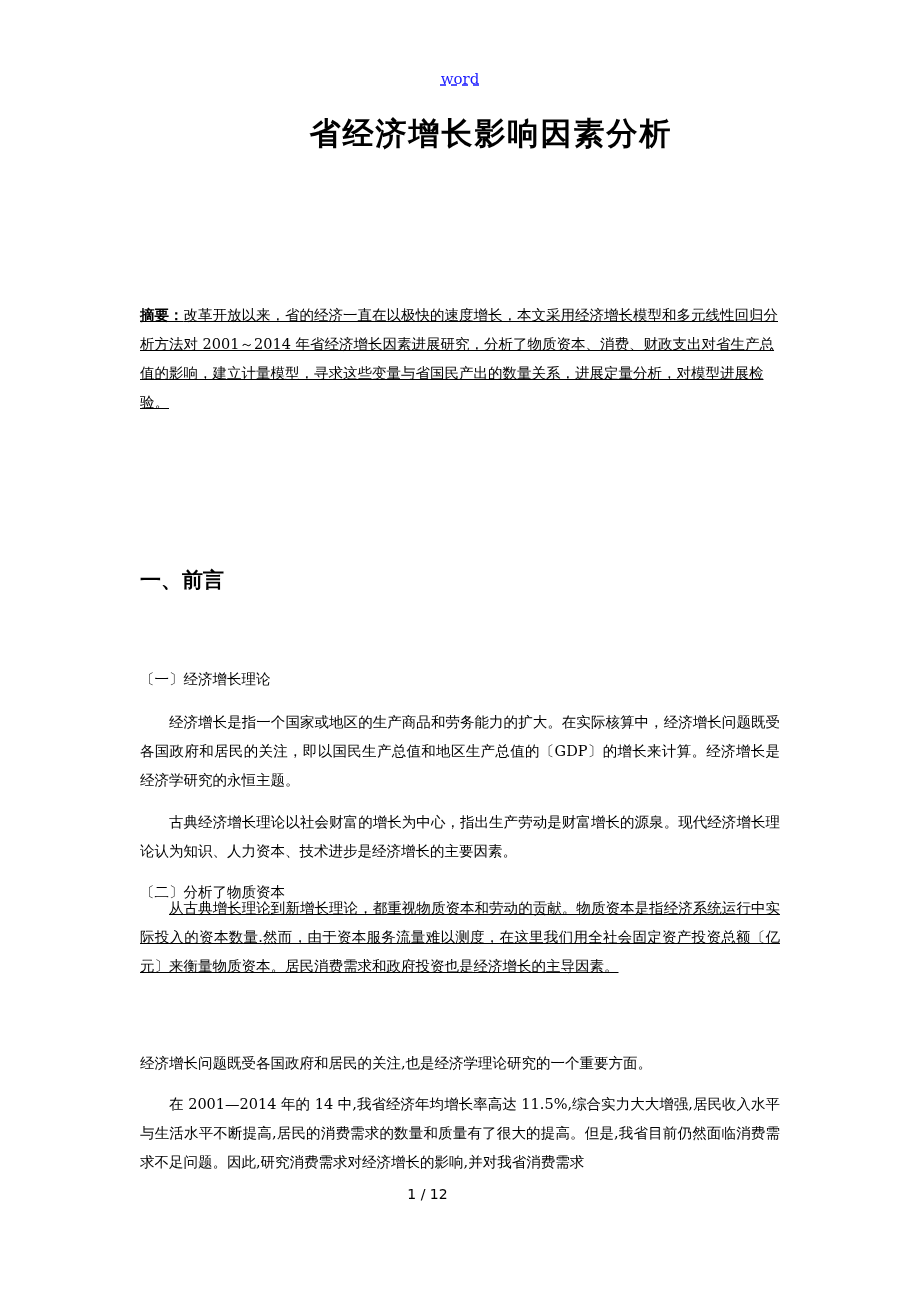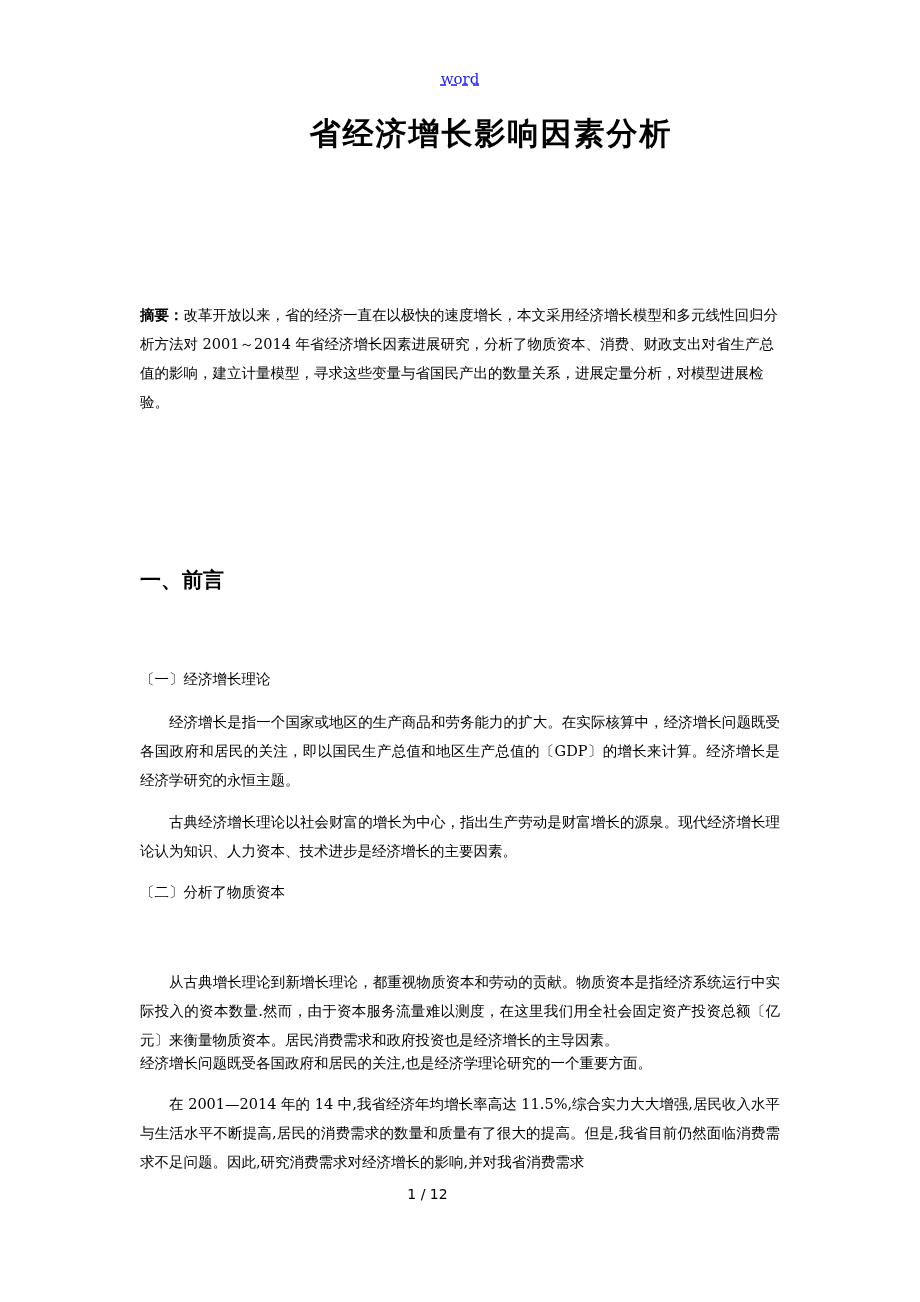--- a/index.html
+++ b/index.html
@@ -46,21 +46,21 @@
       letter-spacing: 2px;
       padding-left: 31px;
     }
     .block {
       position: absolute;
       left: 140px;
       width: 640px;
       font-size: 14.5px;
       line-height: 29px;
     }
-    .abstract { top: 301px; }
+    .abstract { top: 301px; text-decoration: underline; }
     .keywords { top: 428px; }
     .label { font-weight: bold; font-family: "DejaVu Sans", "Liberation Sans", sans-serif; }
     .h1 {
       position: absolute;
       left: 140px;
       top: 566px;
       font-family: "DejaVu Sans", "Liberation Sans", sans-serif;
       font-weight: bold;
       font-size: 21px;
     }
@@ -108,21 +108,21 @@
   <div class="h1">一、前言</div>
 
   <div class="sub" style="top:665px;">〔一〕经济增长理论</div>
 
   <div class="p indent" style="top:708px;">经济增长是指一个国家或地区的生产商品和劳务能力的扩大。在实际核算中，经济增长问题既受各国政府和居民的关注，即以国民生产总值和地区生产总值的〔GDP〕的增长来计算。经济增长是经济学研究的永恒主题。</div>
 
   <div class="p indent" style="top:808px;">古典经济增长理论以社会财富的增长为中心，指出生产劳动是财富增长的源泉。现代经济增长理论认为知识、人力资本、技术进步是经济增长的主要因素。</div>
 
   <div class="sub" style="top:878px;">〔二〕分析了物质资本</div>
 
-  <div class="p indent" style="top:968px;">从古典增长理论到新增长理论，都重视物质资本和劳动的贡献。物质资本是指经济系统运行中实际投入的资本数量.然而，由于资本服务流量难以测度，在这里我们用全社会固定资产投资总额〔亿元〕来衡量物质资本。居民消费需求和政府投资也是经济增长的主导因素。</div>
+  <div class="p indent" style="top:894px;text-decoration:underline;">从古典增长理论到新增长理论，都重视物质资本和劳动的贡献。物质资本是指经济系统运行中实际投入的资本数量.然而，由于资本服务流量难以测度，在这里我们用全社会固定资产投资总额〔亿元〕来衡量物质资本。居民消费需求和政府投资也是经济增长的主导因素。</div>
 
   <div class="p" style="top:1049px;">经济增长问题既受各国政府和居民的关注,也是经济学理论研究的一个重要方面。</div>
 
   <div class="p indent" style="top:1090px;">在 2001—2014 年的 14 中,我省经济年均增长率高达 11.5%,综合实力大大增强,居民收入水平与生活水平不断提高,居民的消费需求的数量和质量有了很大的提高。但是,我省目前仍然面临消费需求不足问题。因此,研究消费需求对经济增长的影响,并对我省消费需求</div>
 
   <div class="footer">1 / 12</div>
 
 </div>
 
 </body></html>

